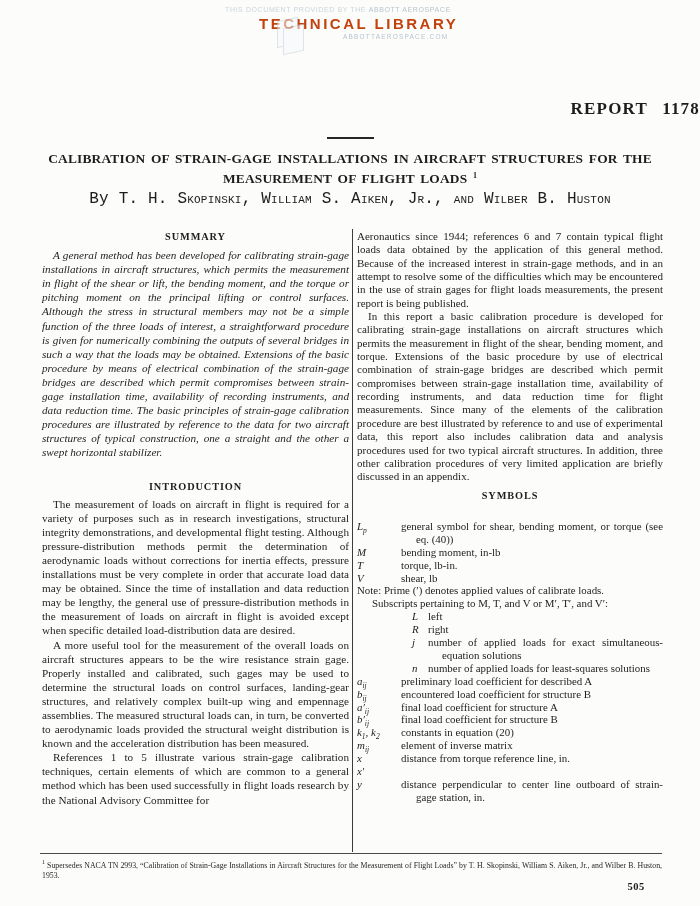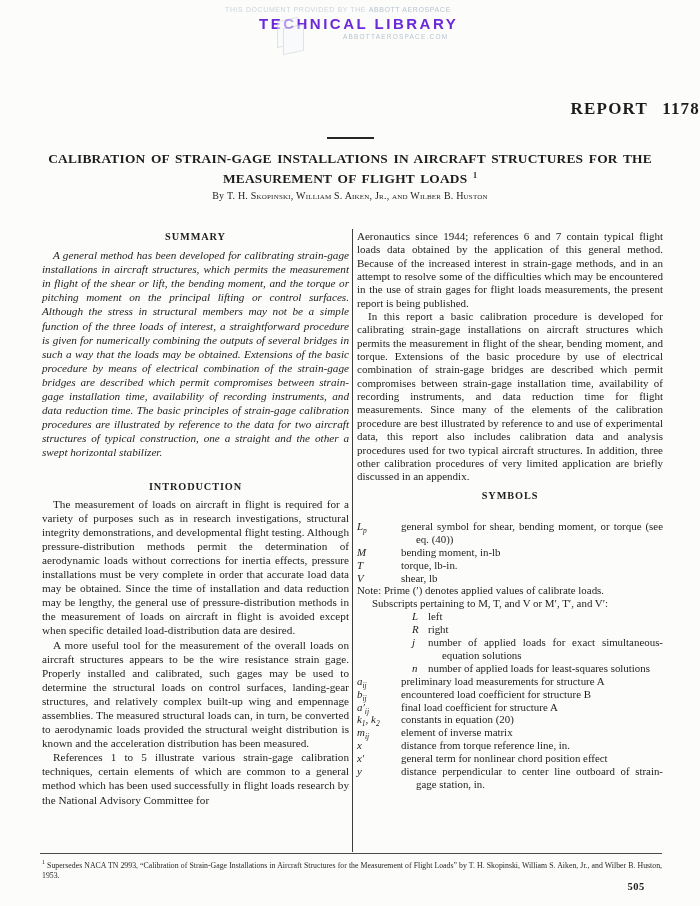--- a/index.html
+++ b/index.html
@@ -6,35 +6,35 @@
   .page {
     position:relative; width:700px; height:906px; margin:0 auto;
     background:#fcfcfb; overflow:hidden;
     font-family:"Liberation Serif","DejaVu Serif",serif; color:#1d1d1d;
   }
 
   
   .watermark { position:absolute; top:6px; left:225px; width:220px; font-family:"Liberation Sans","DejaVu Sans",sans-serif; }
   .wm-line1 { font-size:7px; letter-spacing:0.6px; color:#ccd4da; text-align:center; white-space:nowrap; }
   .wm-line1 .brand { color:#b7c4ce; }
-  .wm-line2 { font-size:15px; font-weight:bold; letter-spacing:2.5px; color:#6d28d9; margin:2px 0 0 34px; white-space:nowrap; }
+  .wm-line2 { font-size:15px; font-weight:bold; letter-spacing:2.5px; color:#c2410c; margin:2px 0 0 34px; white-space:nowrap; }
   .wm-line3 { font-size:6.5px; letter-spacing:1.2px; color:#b6c4ce; margin:1px 0 0 118px; white-space:nowrap; }
   .wm-logo { position:absolute; left:52px; top:8px; width:30px; height:42px; opacity:0.55; }
   .wm-logo .p1, .wm-logo .p2 { position:absolute; width:19px; height:25px; border:1px solid #c5d0d8; background:#f8fafb; transform:skewY(-12deg); }
   .wm-logo .p1 { left:0; top:5px; }
   .wm-logo .p2 { left:6px; top:12px; }
 
   
   .report-number { position:absolute; top:99px; left:0; width:100%; text-align:right;
     font-size:17px; font-weight:bold; letter-spacing:1.2px; word-spacing:9px; }
   .title-rule { position:absolute; top:137px; left:327px; width:47px; height:2px; background:#262626; }
   .doc-title { position:absolute; top:151px; left:28px; width:644px; text-align:center;
     font-size:13.4px; font-weight:bold; line-height:16.5px; letter-spacing:0.2px; word-spacing:2px; margin:0; }
   .doc-title sup { font-size:8px; }
-  .byline { position:absolute; top:190px; left:0; width:100%; text-align:center; font-size:10px; letter-spacing:0.2px; }
+  .byline { position:absolute; top:190px; left:0; width:100%; text-align:center; font-size:16px; letter-spacing:0.2px;font-family:Liberation Mono, monospace; }
   .byline .authors { font-variant:small-caps; }
 
   
   .vrule { position:absolute; left:352px; top:229px; width:1px; height:623px; background:#3c3c3c; }
   .col { position:absolute; text-align:justify; }
   .col-left  { left:42px;  top:230px; width:307px; font-size:11.2px; line-height:14.1px; }
   .col-right { left:357px; top:230px; width:306px; font-size:11px;   line-height:13.35px; }
   .col p { margin:0; }
   .ind { text-indent:11px; }
   .summary-text { font-style:italic; }
@@ -129,45 +129,48 @@
         <span class="ssym">j</span>
         <span class="sdef">number of applied loads for exact simultaneous-equation solutions</span>
       </div>
       <div class="subrow">
         <span class="ssym">n</span>
         <span class="sdef">number of applied loads for least-squares solutions</span>
       </div>
 
       <div class="symrow">
         <span class="sym">a<sub>ij</sub></span>
-        <span class="def">preliminary load measurements for structure A</span>
+        <span class="def">preliminary load coefficient for described A</span>
       </div>
       <div class="symrow">
         <span class="sym">b<sub>ij</sub></span>
         <span class="def">encountered load coefficient for structure B</span>
       </div>
       <div class="symrow">
         <span class="sym">a′<sub>ij</sub></span>
         <span class="def">final load coefficient for structure A</span>
+      </div>
+      <div class="symrow">
+        <span class="sym">b′<sub>ij</sub></span>
+        <span class="def">final load coefficient for structure B</span>
       </div>
       <div class="symrow">
         <span class="sym">k<sub>1</sub>, k<sub>2</sub></span>
         <span class="def">constants in equation (20)</span>
       </div>
       <div class="symrow">
         <span class="sym">m<sub>ij</sub></span>
         <span class="def">element of inverse matrix</span>
       </div>
       <div class="symrow">
         <span class="sym">x</span>
         <span class="def">distance from torque reference line, in.</span>
       </div>
       <div class="symrow">
         <span class="sym">x′</span>
-        <span class="def">general term for nonlinear chord position effect</span>
       </div>
       <div class="symrow">
         <span class="sym">y</span>
         <span class="def">distance perpendicular to center line outboard of strain-gage station, in.</span>
       </div>
     </div>
   </div>
 
   <div class="footrule"></div>
   <div class="footnote"><sup>1</sup><span> Supersedes NACA TN 2993, “Calibration of Strain-Gage Installations in Aircraft Structures for the Measurement of Flight Loads” by T. H. Skopinski, William S. Aiken, Jr., and Wilber B. Huston, 1953.</span></div>

